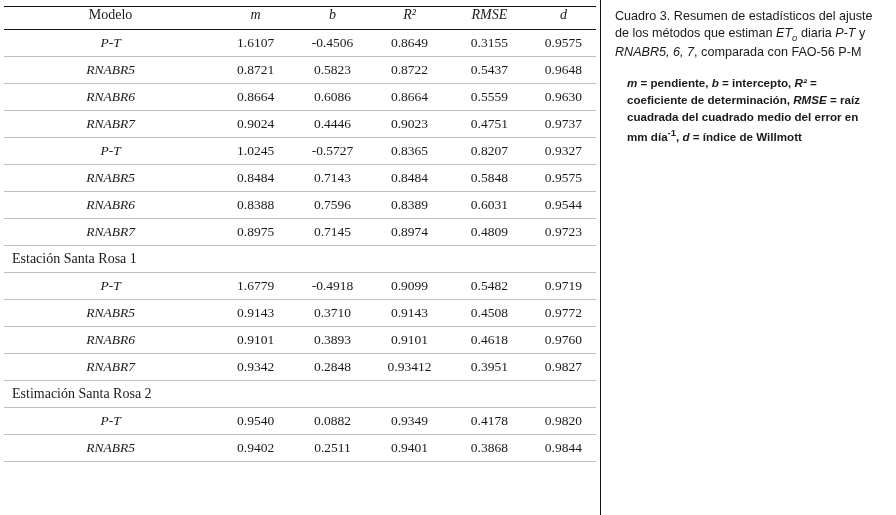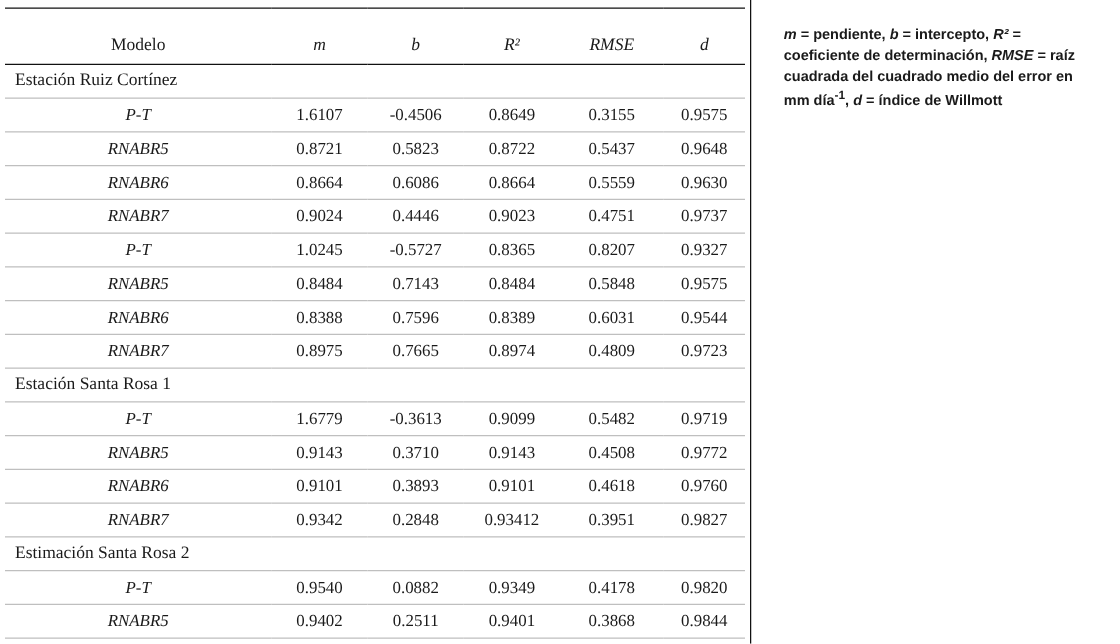--- a/index.html
+++ b/index.html
@@ -37,21 +37,21 @@
     vertical-align: middle;
   }
   thead th {
     font-weight: normal;
     text-align: center;
     font-size: 14px;
   }
   thead tr.head-row th {
     border-top: 1.6px solid #111;
     border-bottom: 1.1px solid #111;
-    padding-top: 22px;
+    padding-top: 0;
     padding-bottom: 6px;
   }
   tbody tr.group-row td {
     text-align: left;
     padding-left: 8px;
     font-size: 14px;
     border-bottom: 0.9px solid #bfbfbf;
   }
   tbody tr.data-row td {
     border-bottom: 0.9px solid #bfbfbf;
@@ -97,23 +97,20 @@
           <th style="width:36%">Modelo</th>
           <th class="ital" style="width:13%">m</th>
           <th class="ital" style="width:13%">b</th>
           <th class="ital" style="width:13%">R²</th>
           <th class="ital" style="width:14%">RMSE</th>
           <th class="ital" style="width:11%">d</th>
         </tr>
       </thead>
       <tbody>
 
-        <tr class="group-row">
-          <td colspan="6">Estación Ruiz Cortínez</td>
-        </tr>
         <tr class="data-row">
           <td class="model-cell">P-T</td>
           <td>1.6107</td>
           <td>-0.4506</td>
           <td>0.8649</td>
           <td>0.3155</td>
           <td>0.9575</td>
         </tr>
         <tr class="data-row">
           <td class="model-cell">RNABR5</td>
@@ -160,33 +157,33 @@
           <td class="model-cell">RNABR6</td>
           <td>0.8388</td>
           <td>0.7596</td>
           <td>0.8389</td>
           <td>0.6031</td>
           <td>0.9544</td>
         </tr>
         <tr class="data-row">
           <td class="model-cell">RNABR7</td>
           <td>0.8975</td>
-          <td>0.7665</td>
+          <td>0.7145</td>
           <td>0.8974</td>
           <td>0.4809</td>
           <td>0.9723</td>
         </tr>
 
         <tr class="group-row">
           <td colspan="6">Estación Santa Rosa 1</td>
         </tr>
         <tr class="data-row">
           <td class="model-cell">P-T</td>
           <td>1.6779</td>
-          <td>-0.3613</td>
+          <td>-0.4918</td>
           <td>0.9099</td>
           <td>0.5482</td>
           <td>0.9719</td>
         </tr>
         <tr class="data-row">
           <td class="model-cell">RNABR5</td>
           <td>0.9143</td>
           <td>0.3710</td>
           <td>0.9143</td>
           <td>0.4508</td>
@@ -227,17 +224,18 @@
           <td>0.9401</td>
           <td>0.3868</td>
           <td>0.9844</td>
         </tr>
 
       </tbody>
     </table>
   </div>
 
   <div class="caption-region">
+    <p class="caption-title"><span>Cuadro 3. Resumen de estadísticos del ajuste de los métodos que estiman </span><span class="ital">ET</span><span class="ital" style="font-size:9.5px;vertical-align:sub;">o</span><span> diaria </span><span class="ital">P-T</span><span> y </span><span class="ital">RNABR5, 6, 7</span><span>, comparada con FAO-56 P-M</span></p>
 
     <p class="caption-legend"><span class="ital">m</span><span> = pendiente, </span><span class="ital">b</span><span> = intercepto, </span><span class="ital">R²</span><span> = coeficiente de determinación, </span><span class="ital">RMSE</span><span> = raíz cuadrada del cuadrado medio del error en mm día</span><span class="sup">-1</span><span>, </span><span class="ital">d</span><span> = índice de Willmott</span></p>
   </div>
 
 </div>
 
 </body></html>

